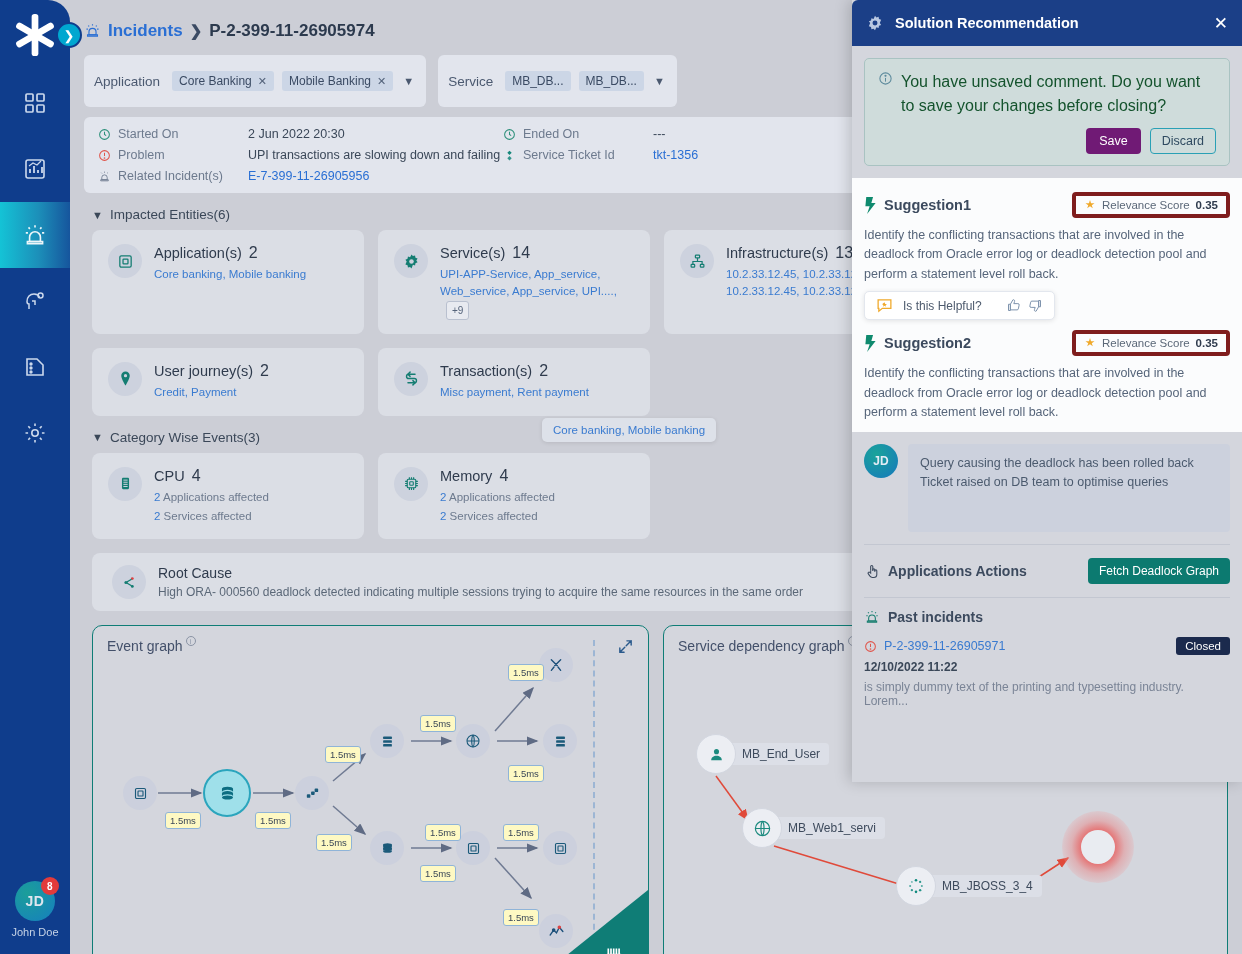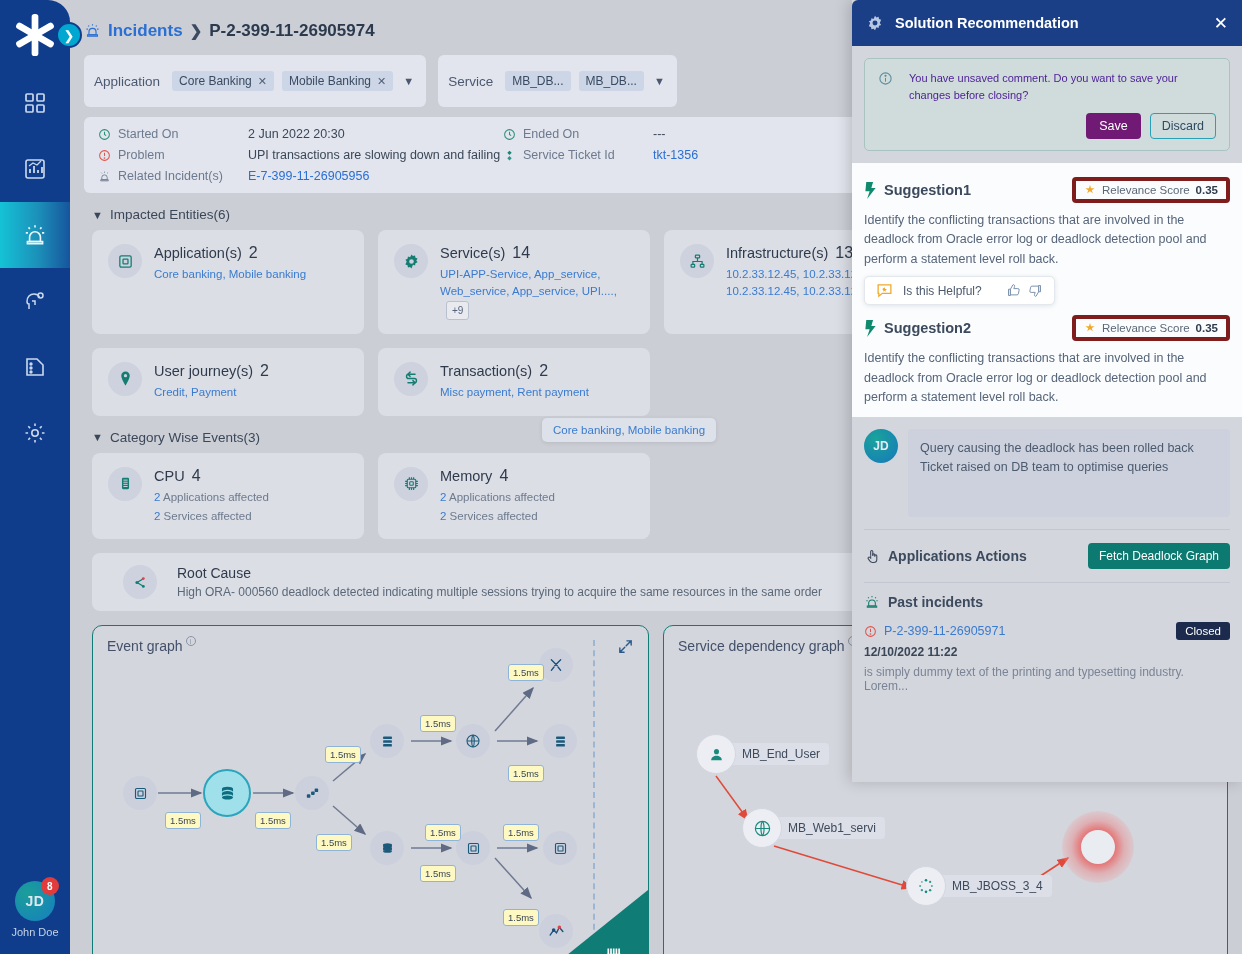--- a/index.html
+++ b/index.html
@@ -115,21 +115,21 @@
   .ent-sub { font-size: 11.5px; color: #3a7bd0; margin-top: 4px; line-height: 1.5; }
   .ent-sub .grey { color: #6d7a8e; }
   .plus-badge {
     display: inline-flex; align-items:center; justify-content:center;
     background: #e8eaf0; border: 1px solid #b9c0cf; border-radius: 3px;
     font-size: 10px; color: #55637a; padding: 1px 5px; margin-left: 6px;
   }
 
   #rootcause {
     margin: 14px 22px 0 22px; background: #dbdee5; border-radius: 8px;
-    padding: 12px 31px; display: flex; gap: 20px; align-items: flex-start;
+    padding: 12px 20px; display: flex; gap: 12px; align-items: flex-start;
   }
   #rootcause .rc-title { font-size: 14px; color: #2f3b4d; }
   #rootcause .rc-text { font-size: 12px; color: #5b6878; margin-top: 4px; }
 
   
   #tooltip {
     position: absolute; left: 472px; top: 418px;
     background: #dde1e9; border-radius: 5px; padding: 6px 11px;
     font-size: 11.5px; color: #3a7bd0; box-shadow: 0 1px 4px rgba(0,0,0,.10);
     z-index: 12;
@@ -205,21 +205,21 @@
     background: #1b3f87; color: #fff; height: 46px; display: flex; align-items: center;
     gap: 11px; padding: 0 14px; border-top-left-radius: 6px;
   }
   #panel-title { font-size: 14.5px; font-weight: bold; }
   #panel-close { margin-left: auto; font-size: 17px; cursor: pointer; }
 
   #alert-box {
     margin: 12px; background: #cfdcdb; border: 1px solid #a9c3c2; border-radius: 5px;
     padding: 11px 13px;
   }
-  #alert-text { font-size: 11px; color: #4c1d95; line-height: 1.5; display:flex; gap:16px; }
+  #alert-text { font-size: 16px; color: #14532d; line-height: 1.5; display:flex; gap:8px; }
   #alert-btns { display: flex; justify-content: flex-end; gap: 9px; margin-top: 10px; }
   .btn-solid {
     background: #701a75; color: #fff; border: none; border-radius: 4px;
     padding: 5px 13px; font-size: 12.5px; cursor: pointer; font-family: inherit;
   }
   .btn-outline {
     background: transparent; color: #2f4a60; border: 1px solid #2aa0b5; border-radius: 4px;
     padding: 5px 11px; font-size: 12.5px; cursor: pointer; font-family: inherit;
   }
 
@@ -785,21 +785,21 @@
       <div class="dnode" style="left:78px;top:182px">
         <div class="circ">
           <svg width="19" height="19" viewBox="0 0 24 24" fill="none" stroke="#1b8a7e" stroke-width="1.5">
               <circle cx="12" cy="12" r="9"></circle>
               <path d="M3 12h18M12 3c2.6 3 2.6 15 0 18M12 3c-2.6 3-2.6 15 0 18"></path>
             </svg>
         </div>
         <div class="lbl">MB_Web1_servi</div>
       </div>
 
-      <div class="dnode" style="left:242px;top:240px">
+      <div class="dnode" style="left:232px;top:240px">
         <div class="circ">
           <svg width="18" height="18" viewBox="0 0 24 24" fill="#0f8a7d">
             <circle cx="12" cy="4.2" r="1.7"></circle>
               <circle cx="17.5" cy="6.5" r="1.55" opacity=".85"></circle>
             <circle cx="19.8" cy="12" r="1.4" opacity=".7"></circle>
               <circle cx="17.5" cy="17.5" r="1.6" opacity=".9"></circle>
             <circle cx="12" cy="19.8" r="1.7"></circle>
               <circle cx="6.5" cy="17.5" r="1.55" opacity=".85"></circle>
             <circle cx="4.2" cy="12" r="1.4" opacity=".7"></circle>
               <circle cx="6.5" cy="6.5" r="1.3" opacity=".55"></circle>

